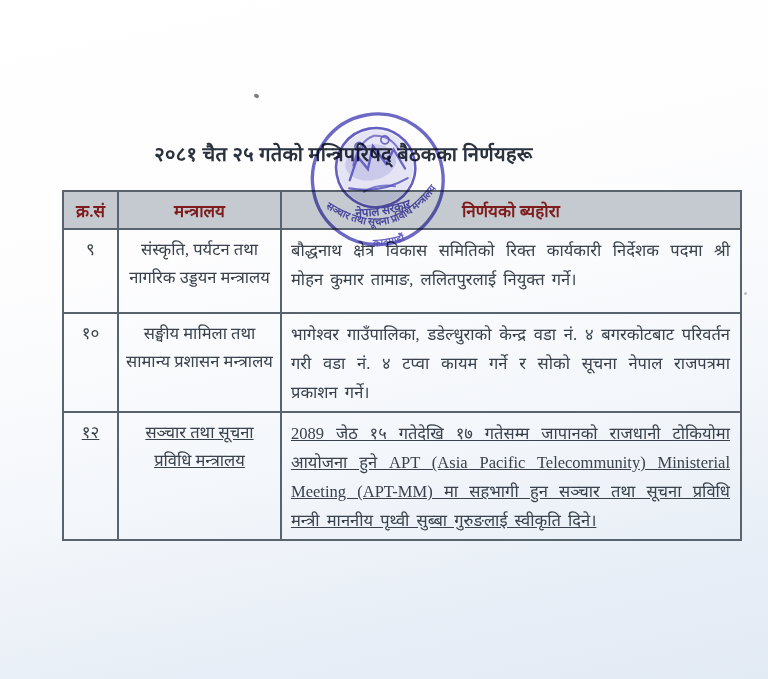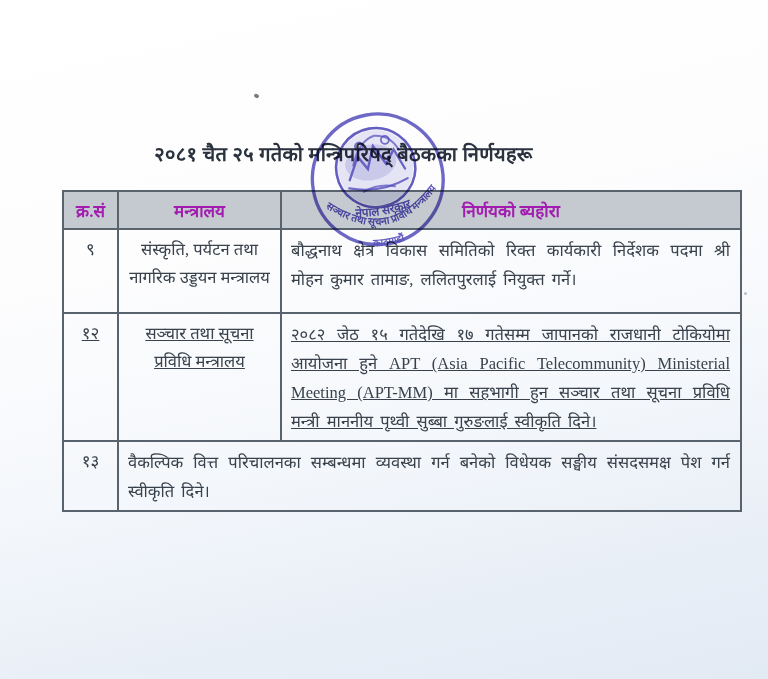--- a/index.html
+++ b/index.html
@@ -15,21 +15,21 @@
   }
   table.decisions{
     position:absolute;left:62px;top:190px;width:678px;
     border-collapse:collapse;table-layout:fixed;
     color:#39424c;font-size:16.5px;
   }
   table.decisions th, table.decisions td{
     border:2px solid #59636e;
   }
   table.decisions th{
-    background:#c5cad0;font-weight:bold;height:32px;font-size:17px;color:#a21caf;
+    background:#c5cad0;font-weight:bold;height:32px;font-size:17px;color:#7f1d1d;
     padding:2px 4px;
   }
   td.sn-cell{width:51px;text-align:center;vertical-align:top;padding-top:7px;font-size:17px;}
   td.ministry-cell{width:159px;text-align:center;vertical-align:top;line-height:28px;padding:6px 6px 12px;margin-left:32px;}
   td.decision-cell{
     text-align:justify;vertical-align:top;line-height:29px;word-spacing:3px;
     padding:6px 10px 4px 9px;
     border-radius:19px;
   }
   tr.row-9{height:84px;} tr.row-10{height:88px;} tr.row-11{height:57px;}
@@ -61,28 +61,29 @@
         <tr>
       <th>क्र.सं</th>
       <th>मन्त्रालय</th>
       <th>निर्णयको ब्यहोरा</th>
     </tr>
     <tr class="row-9">
       <td class="sn-cell">९</td>
       <td class="ministry-cell">संस्कृति, पर्यटन तथा नागरिक उड्डयन मन्त्रालय</td>
       <td class="decision-cell">बौद्धनाथ क्षेत्र विकास समितिको रिक्त कार्यकारी निर्देशक पदमा श्री मोहन कुमार तामाङ, ललितपुरलाई नियुक्त गर्ने।</td>
     </tr>
+    <tr class="row-10">
+      <td class="sn-cell">१०</td>
+      <td class="ministry-cell">सङ्घीय मामिला तथा सामान्य प्रशासन मन्त्रालय</td>
+      <td class="decision-cell">भागेश्वर गाउँपालिका, डडेल्धुराको केन्द्र वडा नं. ४ बगरकोटबाट परिवर्तन गरी वडा नं. ४ टप्वा कायम गर्ने र सोको सूचना नेपाल राजपत्रमा प्रकाशन गर्ने।</td>
+    </tr>
     <tr class="row-12">
       <td class="sn-cell">१२</td>
       <td class="ministry-cell">सञ्चार तथा सूचना प्रविधि मन्त्रालय</td>
-      <td class="decision-cell">२०८२ जेठ १५ गतेदेखि १७ गतेसम्म जापानको राजधानी टोकियोमा आयोजना हुने APT (Asia Pacific Telecommunity) Ministerial Meeting (APT-MM) मा सहभागी हुन सञ्चार तथा सूचना प्रविधि मन्त्री माननीय पृथ्वी सुब्बा गुरुङलाई स्वीकृति दिने।</td>
-    </tr>
-    <tr class="row-13">
-      <td class="sn-cell">१३</td>
-      <td class="decision-cell" colspan="2">वैकल्पिक वित्त परिचालनका सम्बन्धमा व्यवस्था गर्न बनेको विधेयक सङ्घीय संसदसमक्ष पेश गर्न स्वीकृति दिने।</td>
+      <td class="decision-cell">2089 जेठ १५ गतेदेखि १७ गतेसम्म जापानको राजधानी टोकियोमा आयोजना हुने APT (Asia Pacific Telecommunity) Ministerial Meeting (APT-MM) मा सहभागी हुन सञ्चार तथा सूचना प्रविधि मन्त्री माननीय पृथ्वी सुब्बा गुरुङलाई स्वीकृति दिने।</td>
     </tr>
   </tbody>
     </table>
 
   <div class="stamp">
     <svg viewBox="0 0 200 190" xmlns="http://www.w3.org/2000/svg">
       <defs>
         <path id="arc-gov" d="M 56,112 Q 100,124 144,112"></path>
         <path id="arc-ministry" d="M 42,100 Q 100,156 158,100"></path>
         <path id="arc-place" d="M 70,144 Q 100,154 130,144"></path>

